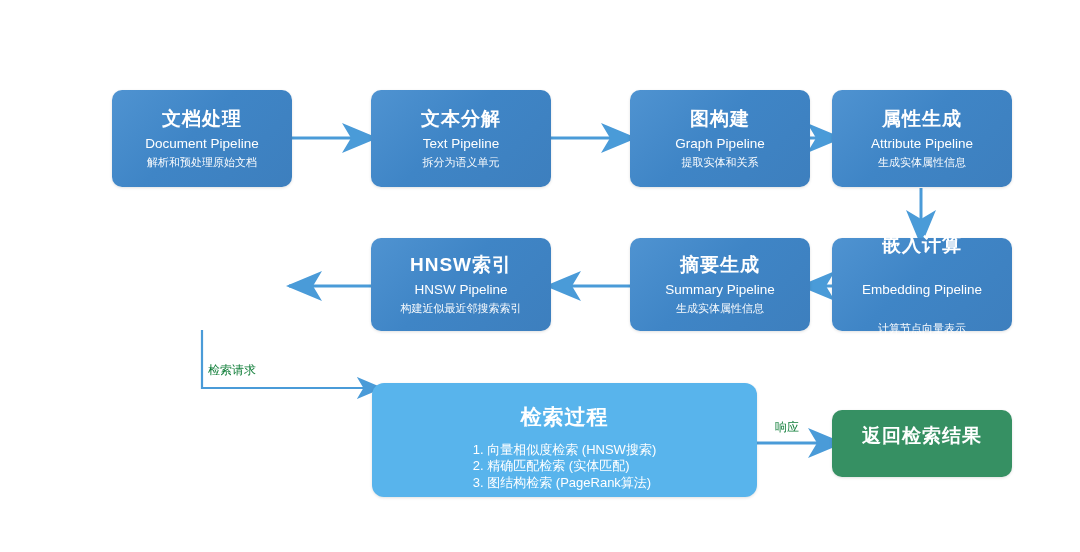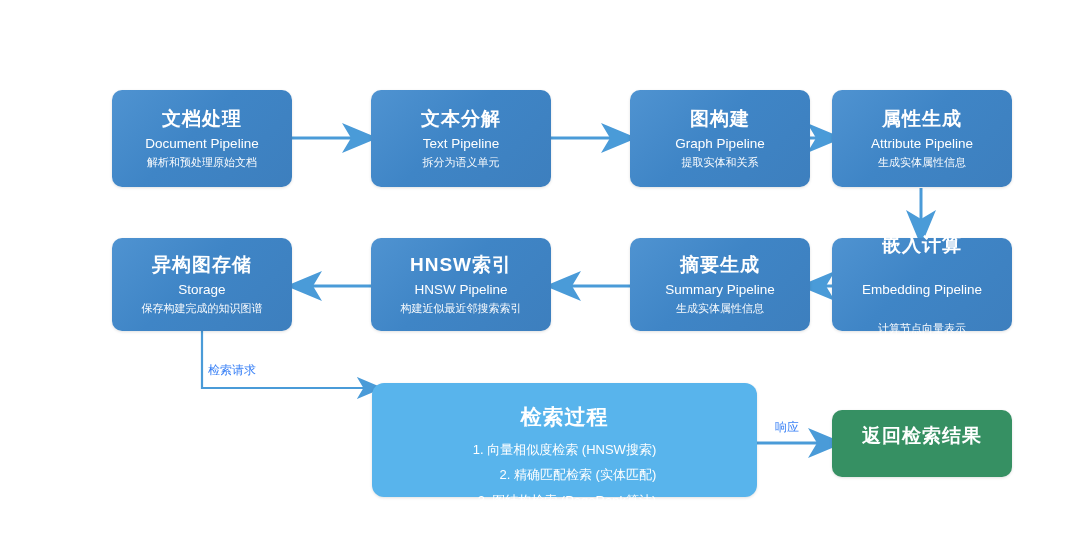--- a/index.html
+++ b/index.html
@@ -39,34 +39,34 @@
 
   .node.retrieval{
     background:#58b4ec;
     border-radius:12px;
     justify-content:flex-start;
     padding-top:22px;
     overflow:visible;
   }
   .node.retrieval .t-cn{font-size:21px;margin-bottom:13px;}
   .node.retrieval .steps{
-    display:flex;flex-direction:column;align-items:flex-end;gap:9px;
+    display:flex;flex-direction:column;align-items:flex-start;
     font-size:13px;line-height:1.25;
   }
 
   .node.green{
     background:#369063;
     border-radius:10px;
   }
   .node.green .t-cn{font-size:19px;margin-bottom:16px;letter-spacing:1px;}
 
   .wire-label{
     position:absolute;
     font-size:12px;
-    color:#3b82f6;
+    color:#15803d;
     white-space:nowrap;
   }
 </style>
 </head>
 <body>
 
 <div id="canvas">
 
   <svg class="wires" viewBox="0 0 1080 552">
     <defs>
@@ -113,25 +113,20 @@
     <div class="t-en">Graph Pipeline</div>
     <div class="t-desc">提取实体和关系</div>
   </div>
 
   <div class="node blue" style="left:832px;top:90px;width:180px;height:97px;">
     <div class="t-cn">属性生成</div>
     <div class="t-en">Attribute Pipeline</div>
     <div class="t-desc">生成实体属性信息</div>
   </div>
 
-  <div class="node blue" style="left:112px;top:238px;width:180px;height:93px;">
-    <div class="t-cn">异构图存储</div>
-    <div class="t-en">Storage</div>
-    <div class="t-desc">保存构建完成的知识图谱</div>
-  </div>
 
   <div class="node blue" style="left:371px;top:238px;width:180px;height:93px;">
     <div class="t-cn">HNSW索引</div>
     <div class="t-en">HNSW Pipeline</div>
     <div class="t-desc">构建近似最近邻搜索索引</div>
   </div>
 
   <div class="node blue" style="left:630px;top:238px;width:180px;height:93px;">
     <div class="t-cn">摘要生成</div>
     <div class="t-en">Summary Pipeline</div>

